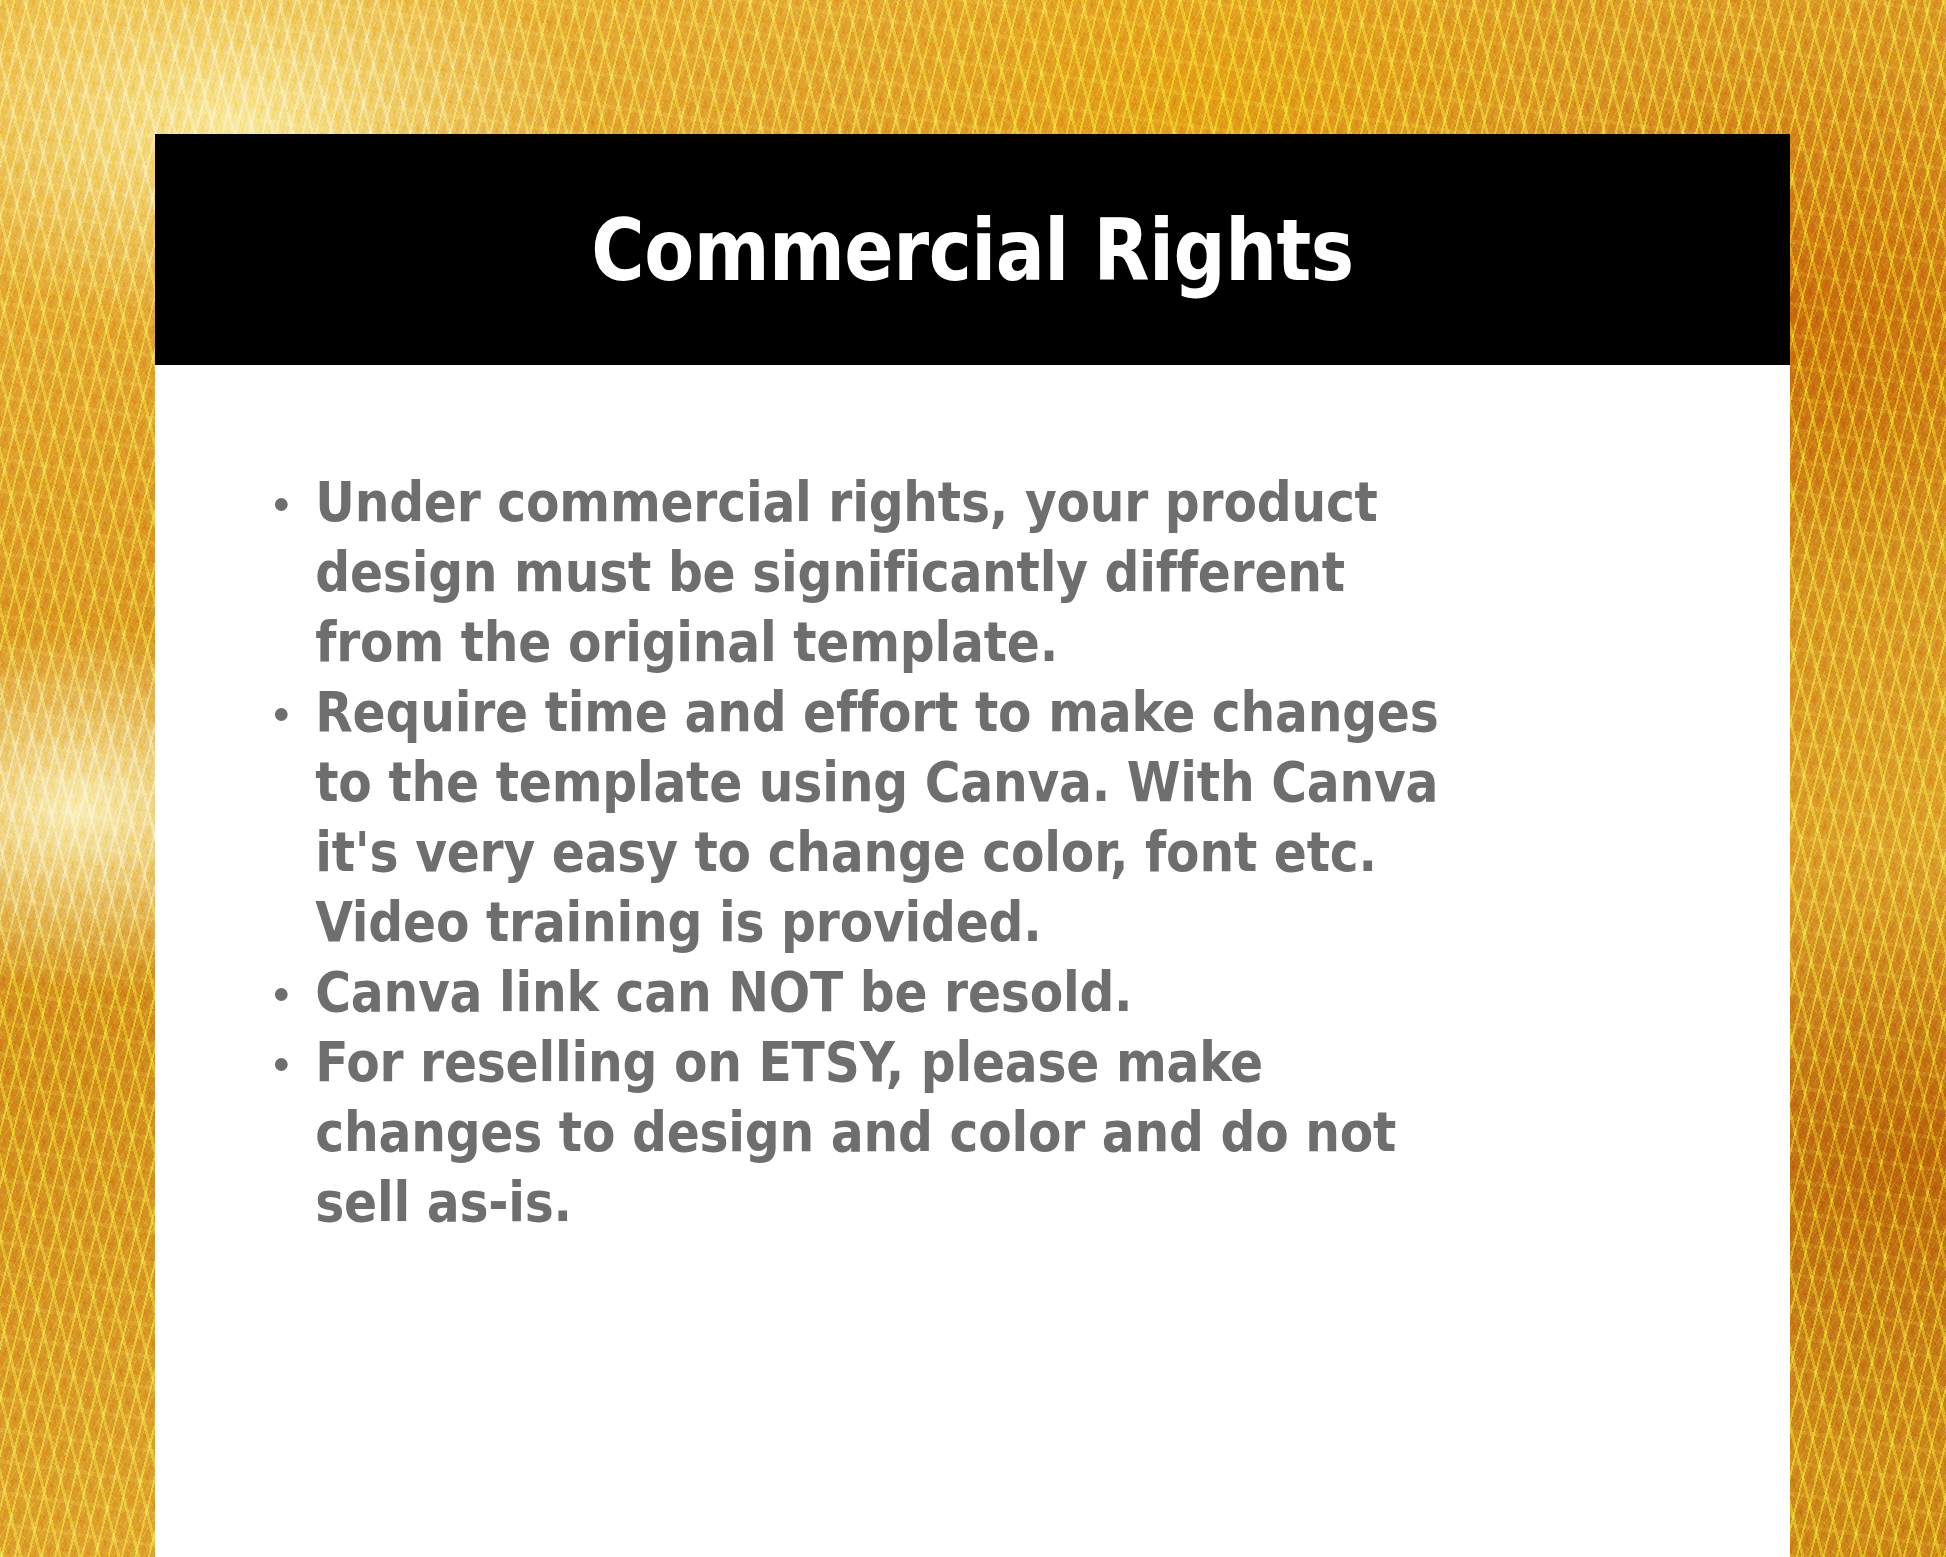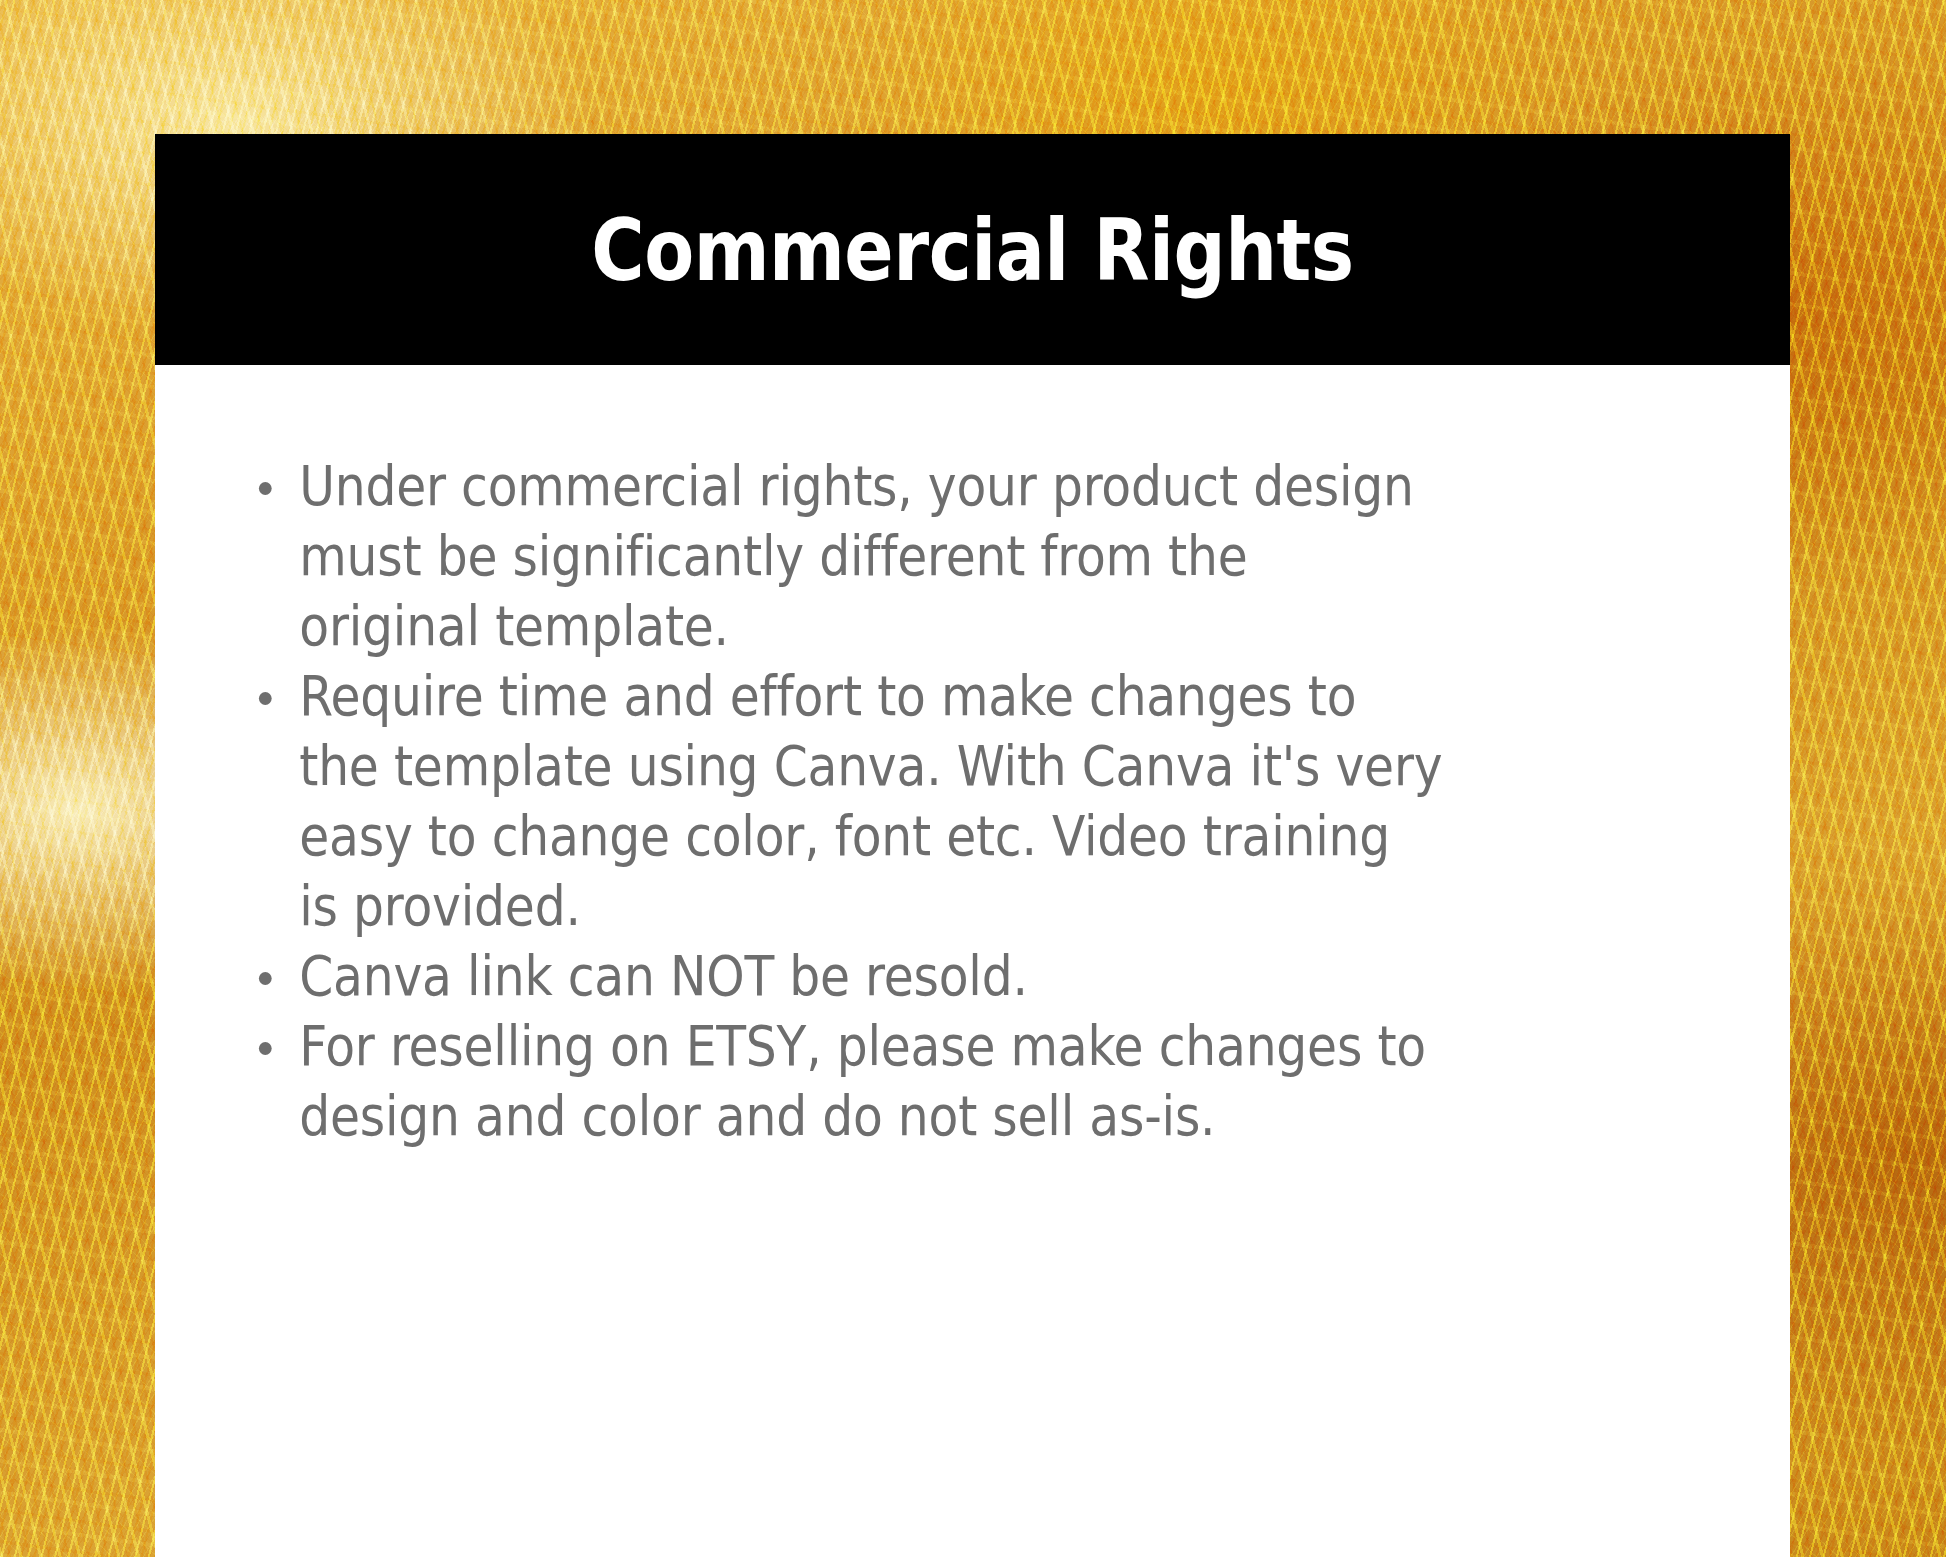--- a/index.html
+++ b/index.html
@@ -101,22 +101,23 @@
     transform-origin:center;
   }
 
   .card-body {
     padding:86px 96px 0 96px;
     height:1057px;
   }
 
   .bullet-list {
     list-style:none;
-    margin:0;
+    margin:16px;
     padding:0;
+    font-weight:bold;
   }
 
   .bullet-item {
     position:relative;
     color:#6e6e6e;
     font-family:"DejaVu Sans Condensed","Liberation Sans Narrow","Liberation Sans", sans-serif;
     font-size:55px;
     line-height:70px;
     padding-left:49px;
     letter-spacing:-0.2px;

